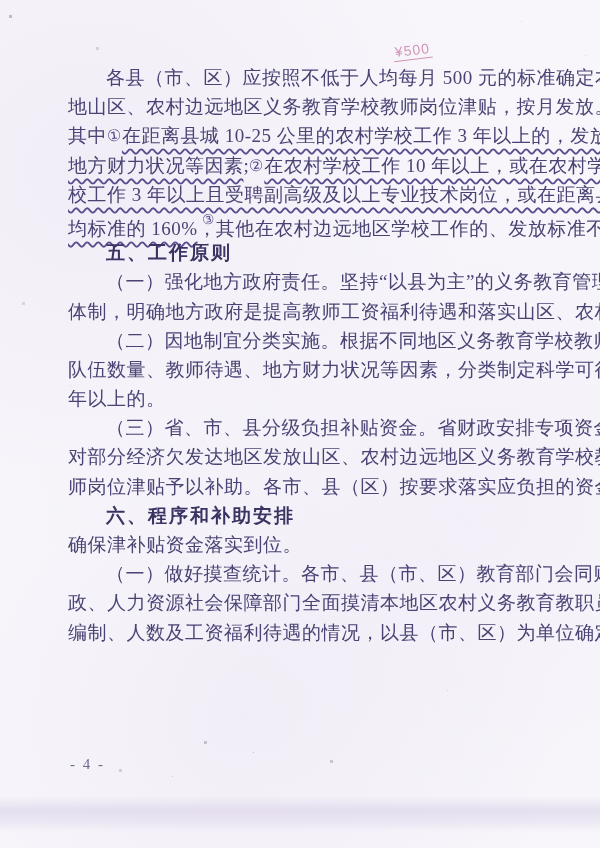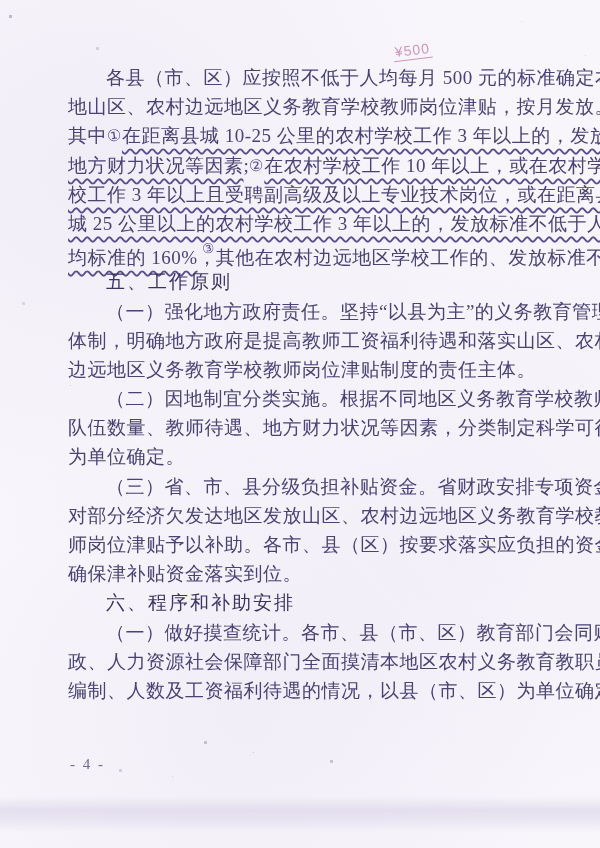--- a/index.html
+++ b/index.html
@@ -26,21 +26,21 @@
   .line{
     height:29.2px;
     white-space:nowrap;
     text-align:justify;
     text-align-last:justify;
     text-justify:inter-character;
   }
   .line.end{ text-align-last:left; }
   .line.indent{ text-indent:2em; }
   .line.heading{
-    font-weight:normal;
+    font-weight:bold;
     color:var(--heading,#3b3463);
     font-family:"Liberation Sans", sans-serif;
     letter-spacing:2px;
   }
   .wavy{
     text-decoration-line:underline;
     text-decoration-style:wavy;
     text-decoration-color:var(--pen,#6a5e99);
     text-decoration-thickness:1.5px;
     text-underline-offset:6px;
@@ -112,33 +112,31 @@
 
 <div class="scan">
   <div class="specks"></div>
   <div class="hand-note">¥500</div>
   <div class="doc-text">
       <div class="line indent"><span>各县（市、区）应按照不低于人均每月 500 元的标准确定本</span></div>
       <div class="line"><span>地山区、农村边远地区义务教育学校教师岗位津贴，按月发放。</span></div>
       <div class="line"><span>其中</span><span class="pen-circle">①</span><span class="wavy">在距离县城 10-25 公里的农村学校工作 3 年以上的，发放</span></div>
       <div class="line"><span class="wavy">地方财力状况等因素</span><span>;</span><span class="pen-circle">②</span><span class="wavy">在农村学校工作 10 年以上，或在农村学</span></div>
       <div class="line"><span class="wavy">校工作 3 年以上且受聘副高级及以上专业技术岗位，或在距离县</span></div>
-      <div class="line"><span class="wavy">城 25 公里以上的农村学校工作 3 年以上的，发放标准不低于人</span></div>
       <div class="line"><span class="wavy">均标准的 160%</span><span>，</span><span class="pen-circle sup">③</span><span>其他在农村边远地区学校工作的、发放标准不低</span></div>
       <div class="line heading end indent"><span>五、工作原则</span></div>
       <div class="line indent"><span>（一）强化地方政府责任。坚持“以县为主”的义务教育管理</span></div>
       <div class="line"><span>体制，明确地方政府是提高教师工资福利待遇和落实山区、农村</span></div>
-      <div class="line end"><span>边远地区义务教育学校教师岗位津贴制度的责任主体。</span></div>
       <div class="line indent"><span>（二）因地制宜分类实施。根据不同地区义务教育学校教师</span></div>
       <div class="line"><span>队伍数量、教师待遇、地方财力状况等因素，分类制定科学可行</span></div>
-      <div class="line end"><span>为单位确定。</span></div>
+      <div class="line end"><span>年以上的。</span></div>
       <div class="line indent"><span>（三）省、市、县分级负担补贴资金。省财政安排专项资金</span></div>
       <div class="line"><span>对部分经济欠发达地区发放山区、农村边远地区义务教育学校教</span></div>
       <div class="line"><span>师岗位津贴予以补助。各市、县（区）按要求落实应负担的资金，</span></div>
+      <div class="line heading end indent"><span>六、程序和补助安排</span></div>
       <div class="line end"><span>确保津补贴资金落实到位。</span></div>
-      <div class="line heading end indent"><span>六、程序和补助安排</span></div>
       <div class="line indent"><span>（一）做好摸查统计。各市、县（市、区）教育部门会同财</span></div>
       <div class="line"><span>政、人力资源社会保障部门全面摸清本地区农村义务教育教职员</span></div>
       <div class="line"><span>编制、人数及工资福利待遇的情况，以县（市、区）为单位确定</span></div>
     </div>
   <div class="page-num">- 4 -</div>
   <div class="bottom-band"></div>
 </div>
 
 </body></html>

